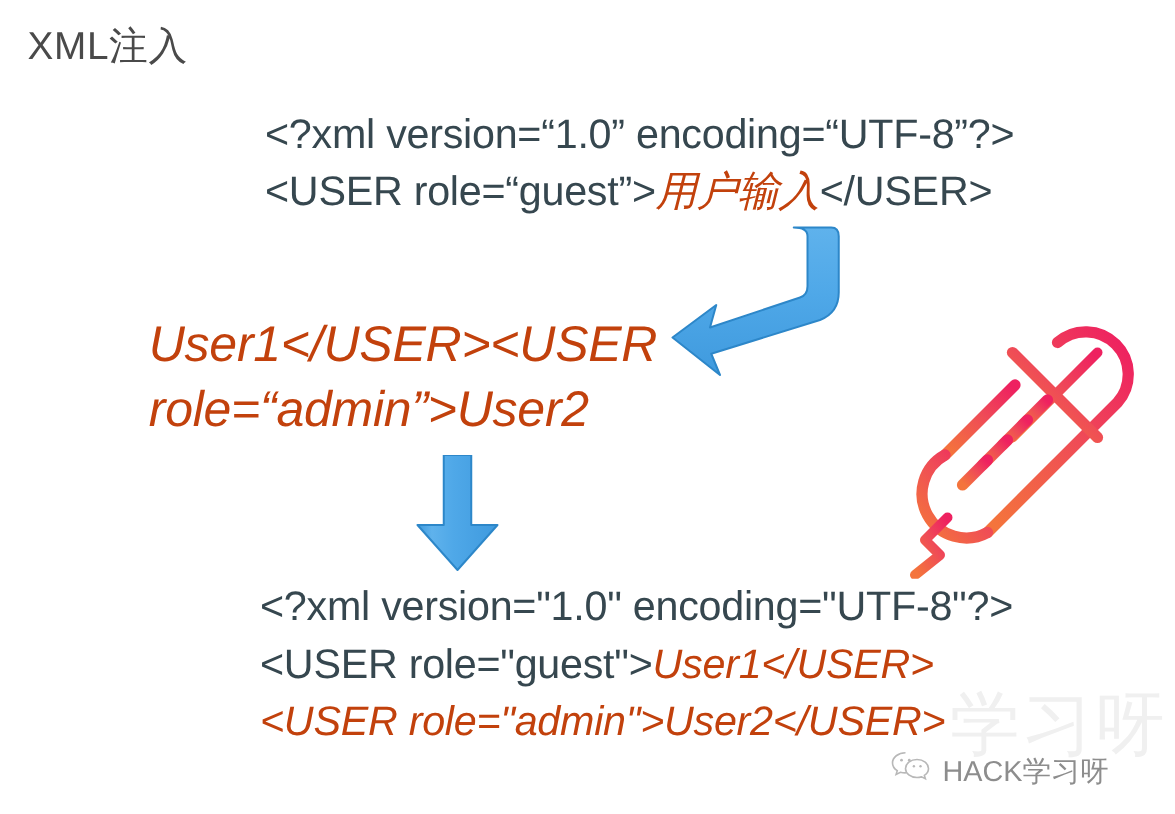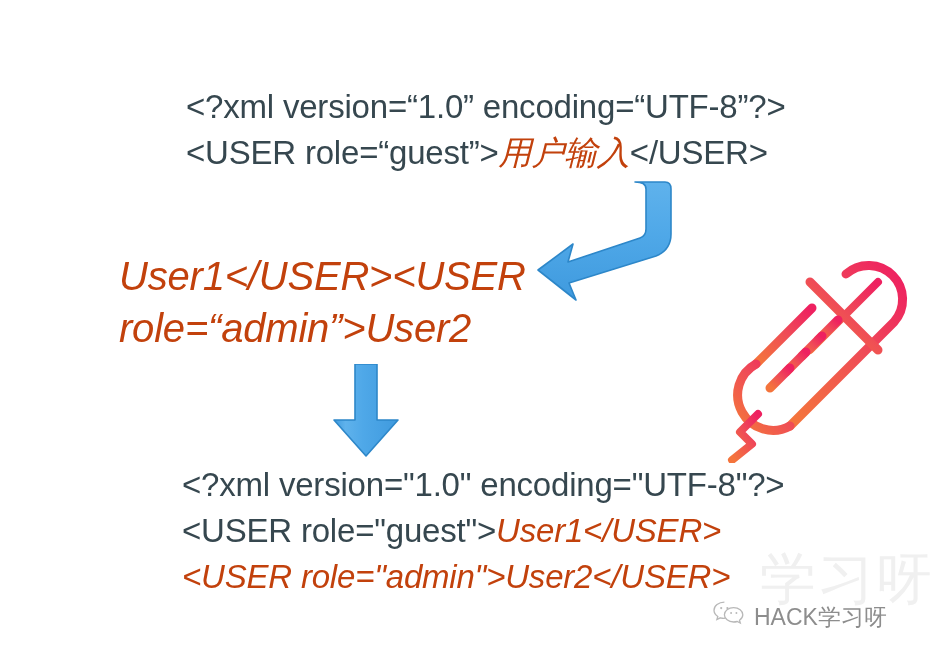--- a/index.html
+++ b/index.html
@@ -29,21 +29,21 @@
   }
 
   
   .code-block {
     position: absolute;
     font-size: 33px;
     line-height: 46px;
     white-space: nowrap;
     letter-spacing: -0.2px;
   }
-  .code-line { display: block; }
+  .code-line { display: block; margin-left: 26px; }
   .dark { color: #36474f; }
   .red  { color: #c2410c; font-style: italic; }
 
   
   #block-original {
     left: 186px;
     top: 84px;
   }
   #block-payload {
     left: 119px;
@@ -110,20 +110,21 @@
   }
   #watermark-brand .wm-text { color: #8d8d8d; }
 </style>
 </head>
 <body>
 
 <div id="slide">
 
   <div id="watermark-big">学习呀</div>
 
+  <div id="title">XML注入</div>
 
   <div id="block-original" class="code-block">
     <span class="code-line">
       <span class="dark">&lt;?xml version=“1.0” encoding=“UTF-8”?&gt;</span>
     </span>
     <span class="code-line">
       <span class="dark">&lt;USER role=“guest”&gt;</span><span class="red">用户输入</span><span class="dark">&lt;/USER&gt;</span>
     </span>
   </div>
 

